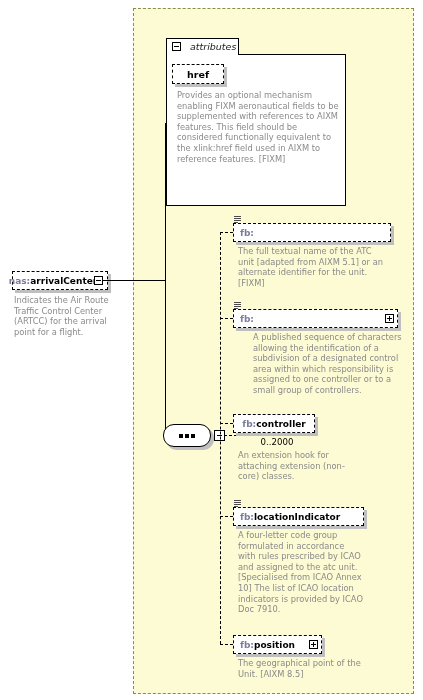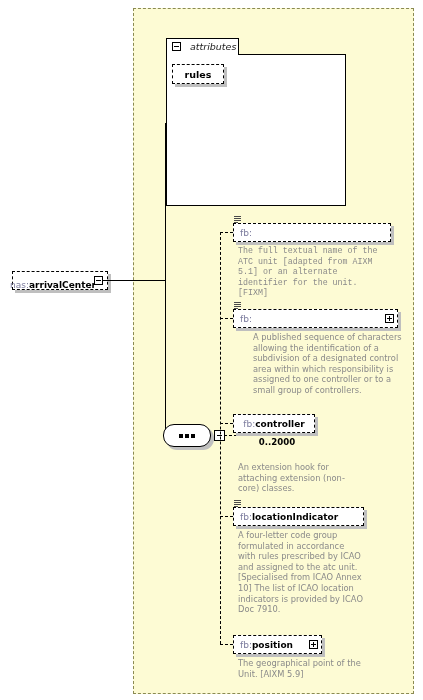--- a/index.html
+++ b/index.html
@@ -69,24 +69,24 @@
   .ln.v{width:1px;}
 
   
   .root-shadow{position:absolute;left:15px;top:274px;width:96px;height:19px;background:#bfbfbf;}
   .root-box{
     position:absolute;left:12px;top:271px;width:96px;height:19px;
     background:#ffffff;border:1px dashed #000;box-sizing:border-box;
   }
   .root-text{
     position:absolute;left:12px;top:271px;width:82px;height:19px;
-    display:flex;align-items:flex-end;justify-content:center;
+    display:flex;align-items:center;justify-content:center;
     font-size:9px;color:#000;
   }
-  .ns{color:#7c7c9e;font-weight:normal;}
+  .ns{color:#7c7c9e;font-weight:bold;}
   .nm{font-weight:bold;color:#000;}
   .root-toggle{
     position:absolute;left:94px;top:276px;width:9px;height:9px;
     border:1px solid #000;background:#fff;box-sizing:border-box;
   }
   .root-toggle::before{content:"";position:absolute;left:1px;top:3px;width:5px;height:1px;background:#000;}
   .root-doc{
     position:absolute;left:14px;top:295px;width:112px;
     font-size:8.3px;line-height:10.6px;color:#8a8a8a;
   }
@@ -142,47 +142,49 @@
   .docmark{
     position:absolute;left:1px;top:-7px;width:8px;height:8px;
   }
   .docmark i{position:absolute;left:0;width:7px;height:1px;background:#4a4a4a;}
   .docmark i:nth-child(1){top:0px;}
   .docmark i:nth-child(2){top:2px;}
   .docmark i:nth-child(3){top:4px;}
   .docmark i:nth-child(4){top:6px;width:4px;}
 
   .card-label{
-    position:absolute;font-size:8.6px;font-weight:bold;color:#000;
+    position:absolute;font-size:8.6px;font-weight:normal;color:#000;
   }
 </style>
 </head>
 <body>
 
 <div class="canvas">
 
   <div class="type-frame"></div>
 
   <div class="attr-body"></div>
   <div class="attr-body-top"></div>
   <div class="attr-tab"></div>
   <div class="minus-box"></div>
   <div class="attr-tab-label">attributes</div>
 
   <div class="href-shadow"></div>
   <div class="href-box"></div>
-  <div class="href-label">rules</div>
+  <div class="href-label">href</div>
+  <div class="href-doc">Provides an optional mechanism enabling FIXM aeronautical fields to be supplemented with references to AIXM features.  This field should be considered functionally equivalent to the xlink:href field used in AIXM to reference features. [FIXM]</div>
 
   <div class="root-shadow"></div>
   <div class="root-box"></div>
   <div class="root-text">
     <span class="ns">nas:</span>
       <span class="nm">arrivalCenter</span>
   </div>
   <div class="root-toggle"></div>
+  <div class="root-doc">Indicates the Air Route Traffic Control Center (ARTCC) for the arrival point for a flight.</div>
 
   <div class="ln h" style="left:103px;top:280px;width:62px;"></div>
 
   <div class="ln v" style="left:165px;top:123px;height:158px;"></div>
   <div class="ln v" style="left:165px;top:280px;height:156px;"></div>
 
   <div class="ln h" style="left:165px;top:123px;width:2px;"></div>
 
   <div class="ln h" style="left:165px;top:435px;width:0px;"></div>
 
@@ -208,21 +210,21 @@
     <div class="box" style="width:158px;"></div>
     <div class="docmark">
         <i></i>
         <i></i>
         <i></i>
         <i></i>
       </div>
     <div class="txt" style="width:158px;">
       <span class="ns">fb:</span>
     </div>
-    <div class="doc" style="left:5px;top:23px;width:152px;font-family:Liberation Mono, monospace;">The full textual name of the ATC unit [adapted from AIXM 5.1] or an alternate identifier for the unit. [FIXM]</div>
+    <div class="doc" style="left:5px;top:23px;width:152px;">The full textual name of the ATC unit [adapted from AIXM 5.1] or an alternate identifier for the unit. [FIXM]</div>
   </div>
 
   <div class="child" style="left:233px;top:309px;">
     <div class="shadow" style="width:165px;"></div>
     <div class="box" style="width:165px;"></div>
     <div class="docmark">
         <i></i>
         <i></i>
         <i></i>
         <i></i>
@@ -235,21 +237,21 @@
   </div>
 
   <div class="child" style="left:233px;top:414px;">
     <div class="shadow" style="width:82px;"></div>
     <div class="box" style="width:82px;"></div>
     <div class="txt" style="width:82px;justify-content:center;padding-left:0;">
       <span class="ns">fb:</span>
         <span class="nm">controller</span>
     </div>
     <div class="card-label" style="left:22px;top:23px;width:44px;text-align:center;">0..2000</div>
-    <div class="doc" style="left:5px;top:36px;width:110px;margin-top:12px;">An extension hook for attaching extension (non-core) classes.</div>
+    <div class="doc" style="left:5px;top:36px;width:110px;">An extension hook for attaching extension (non-core) classes.</div>
   </div>
 
   <div class="child" style="left:233px;top:507px;">
     <div class="shadow" style="width:131px;"></div>
     <div class="box" style="width:131px;"></div>
     <div class="docmark">
         <i></i>
         <i></i>
         <i></i>
         <i></i>
@@ -262,16 +264,16 @@
   </div>
 
   <div class="child" style="left:233px;top:635px;">
     <div class="shadow" style="width:89px;"></div>
     <div class="box" style="width:89px;"></div>
     <div class="txt" style="width:75px;">
       <span class="ns">fb:</span>
         <span class="nm">position</span>
     </div>
     <div class="plus-box" style="left:76px;"></div>
-    <div class="doc" style="left:5px;top:23px;width:140px;">The geographical point of the Unit. [AIXM 5.9]</div>
+    <div class="doc" style="left:5px;top:23px;width:140px;">The geographical point of the Unit. [AIXM 8.5]</div>
   </div>
 
 </div>
 
 </body></html>

